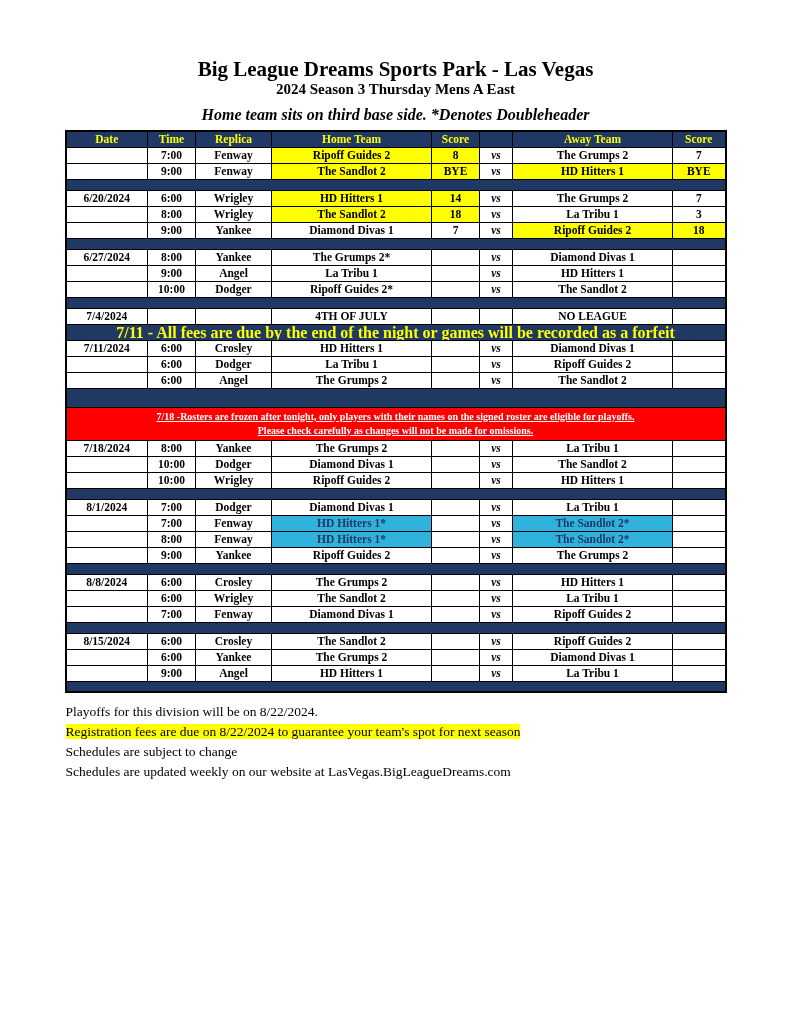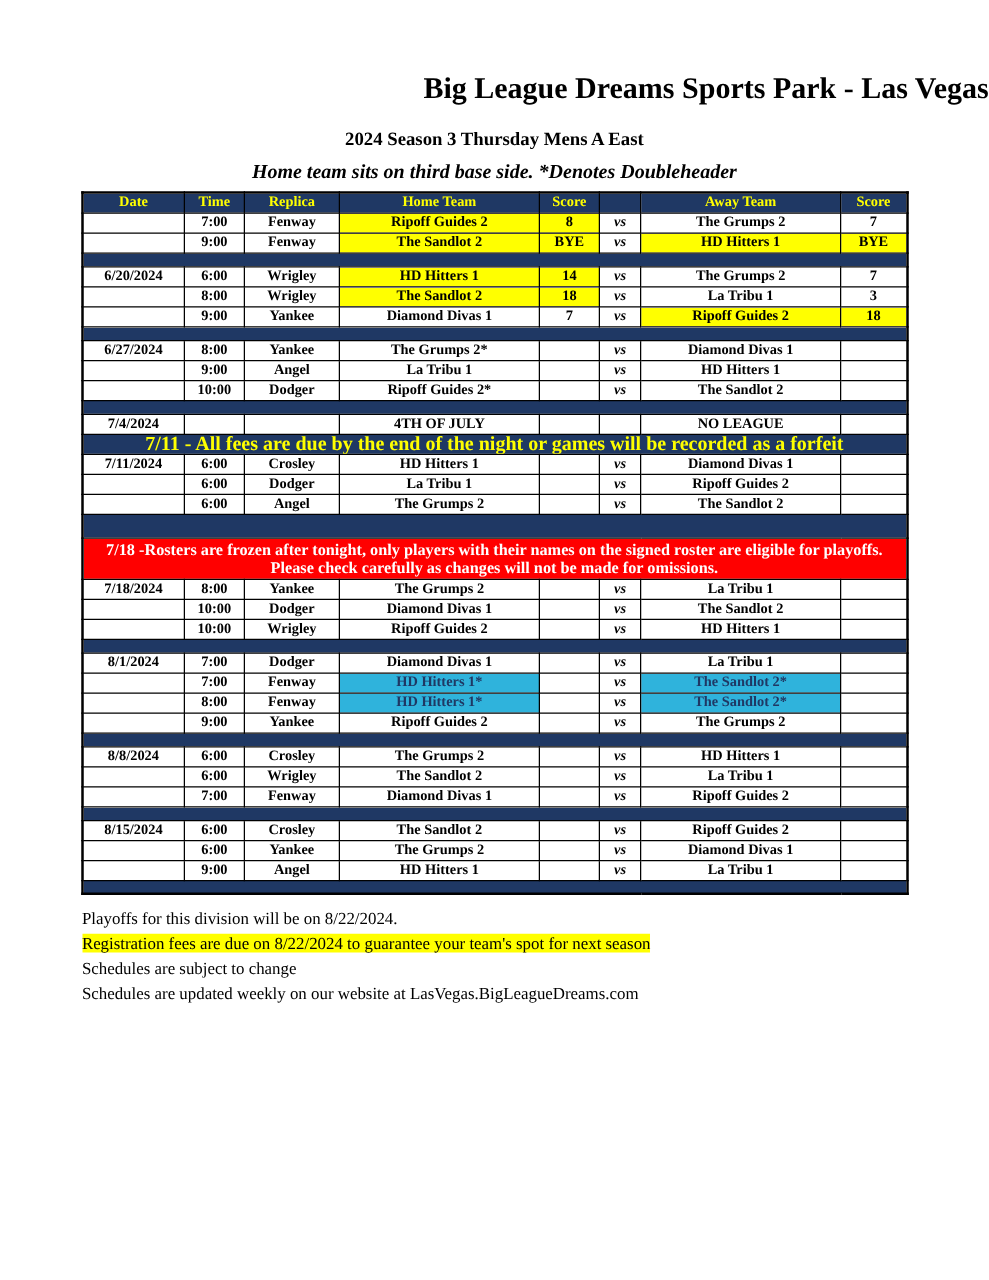--- a/index.html
+++ b/index.html
@@ -11,24 +11,24 @@
   }
   *{box-sizing:border-box;}
   html,body{margin:0;padding:0;}
   body{
     width:791px;height:1024px;background:#ffffff;
     font-family:"Liberation Serif", serif;color:#000;
     overflow:hidden;
   }
   .page{padding-top:58px;}
   .title{
-    text-align:right;font-size:24px;font-weight:bold;margin:0;line-height:1.1;
+    text-align:center;font-size:21px;font-weight:bold;margin:0;line-height:1.1;
   }
   .subtitle{
-    text-align:center;font-size:15px;font-weight:bold;margin:20px 0 8px;line-height:1.1;
+    text-align:center;font-size:15px;font-weight:bold;margin:0 0 8px;line-height:1.1;
   }
   .note{
     text-align:center;font-size:16px;font-weight:bold;font-style:italic;margin:0 0 6px;
   }
   table.sched{
     width:660px;margin:0 auto;border-collapse:collapse;table-layout:fixed;
     border:2px solid #000;
   }
   table.sched th, table.sched td{
     border:1px solid #000;
@@ -39,21 +39,21 @@
   table.sched thead th{
     background:var(--navy);color:var(--header-text);
   }
   tr.sep td{background:var(--navy);height:11px;padding:0;}
   tr.sep.tall td{height:19px;}
   tr.notice td{
     background:var(--navy);color:var(--yellow);
     font-size:16px;height:15px;
   }
   tr.alert td{
-    background:var(--red);color:#ffffff;font-size:13px;padding:2px 0;
+    background:var(--red);color:#ffffff;font-size:10px;padding:2px 0;text-decoration:underline;
   }
   tr.alert td div{line-height:14px;}
   td.vs{font-style:italic;font-size:10px;}
   td.hl-yellow{background:var(--yellow);}
   td.hl-cyan{background:var(--cyan);color:var(--navy);}
   .footer{
     width:660px;margin:10px auto 0;
   }
   .fline{font-size:13.5px;font-weight:normal;margin:0 0 3px;line-height:17px;}
   .hl-yellow-inline{background:var(--yellow);}

